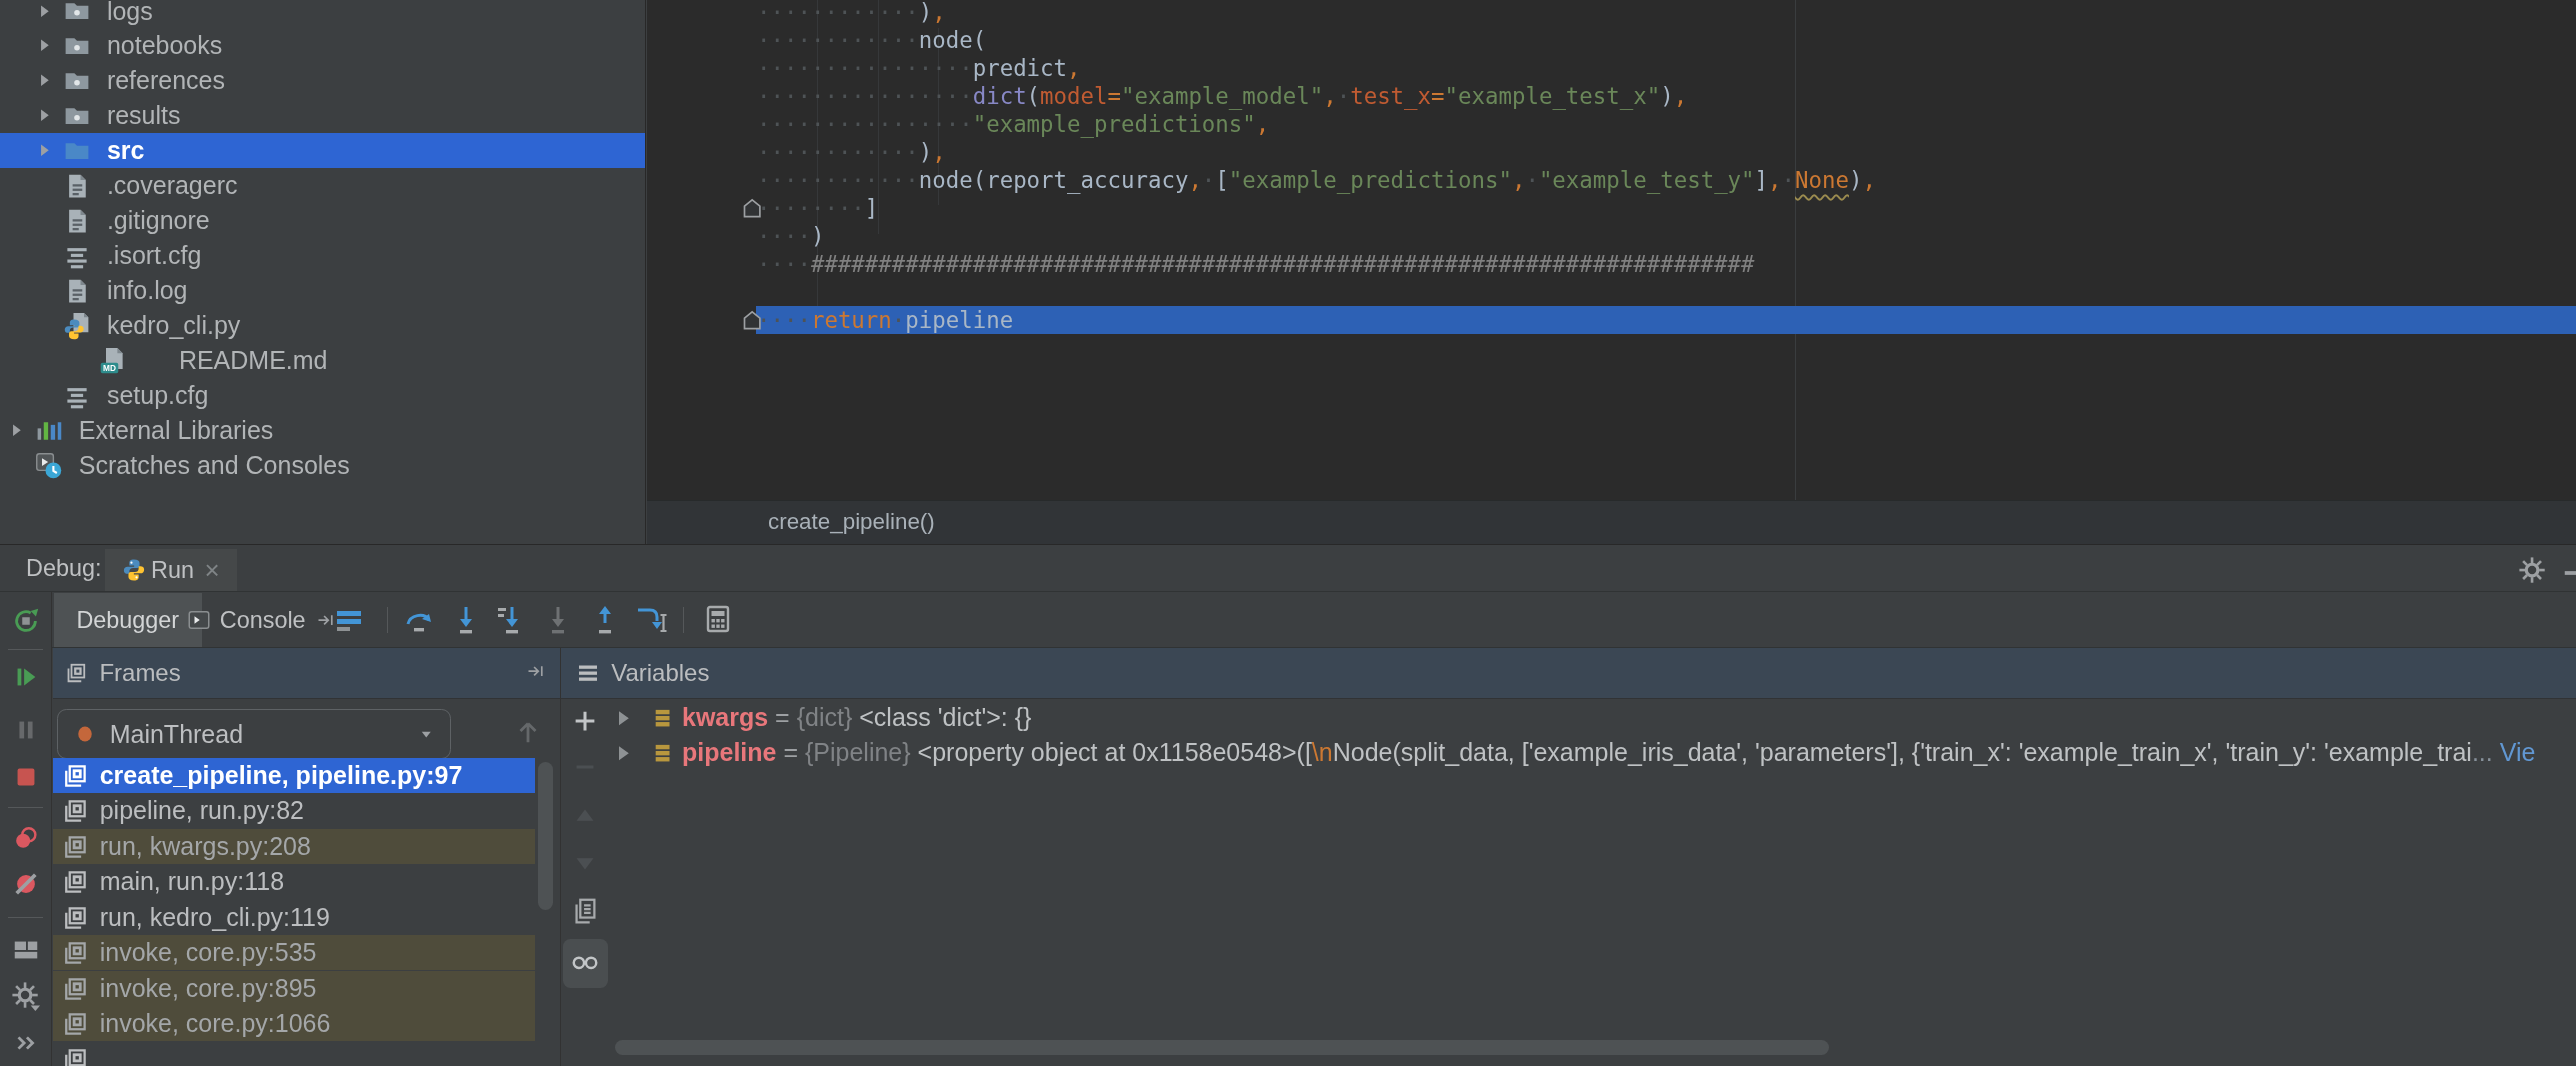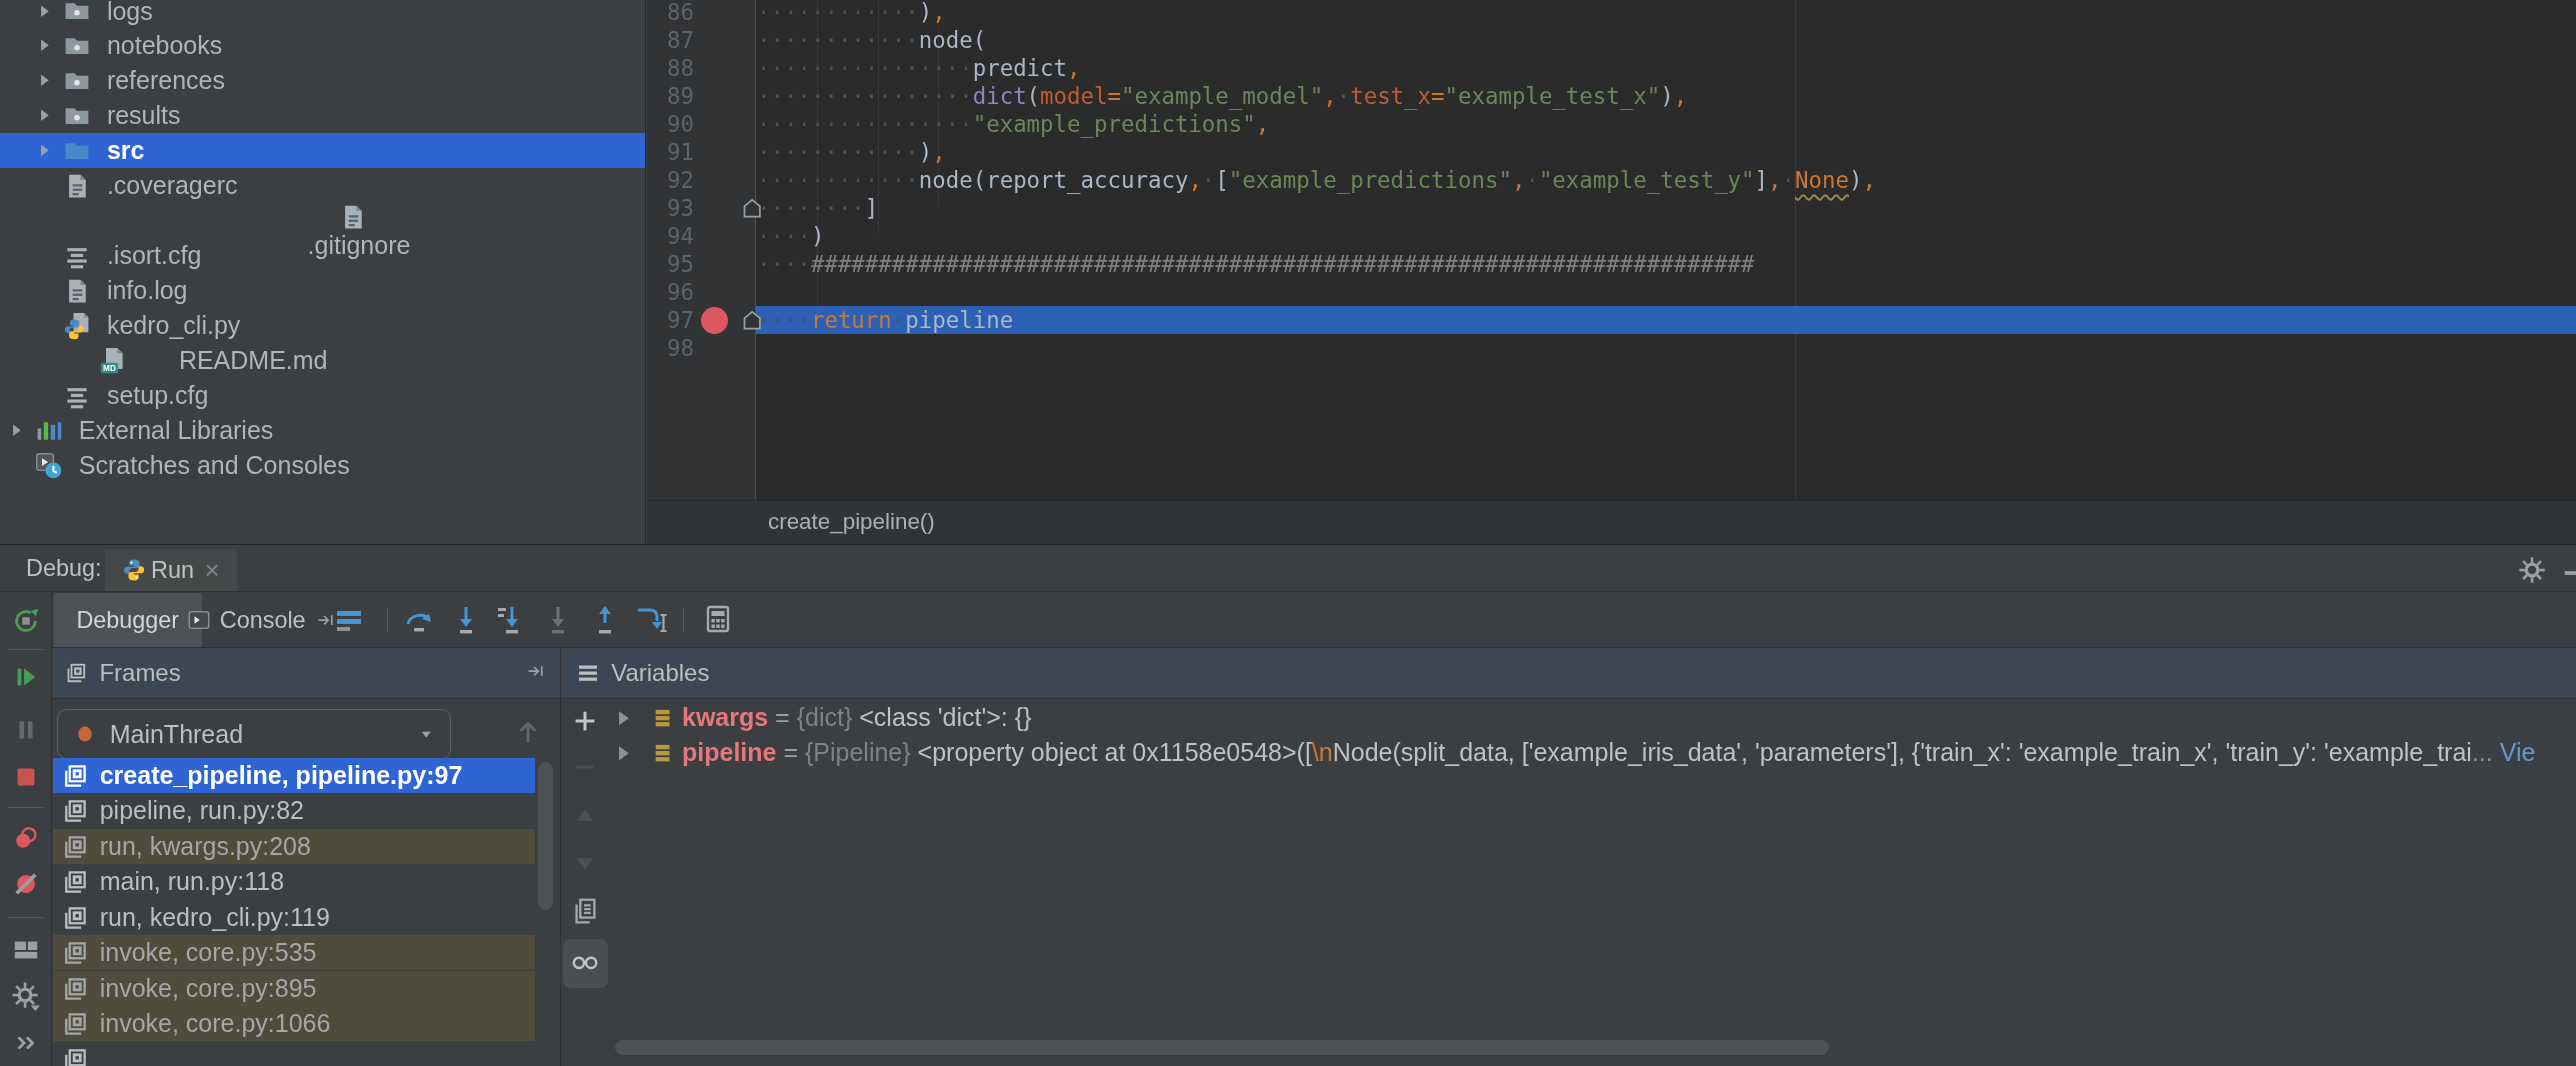--- a/index.html
+++ b/index.html
@@ -204,21 +204,21 @@
               <g fill="#5A6167">
                 <rect x="11" y="14" width="11" height="2.6"></rect>
                 <rect x="11" y="19" width="11" height="2.6"></rect>
                 <rect x="11" y="24" width="7" height="2.6"></rect>
               </g>
             </svg>
           </span>
         </span>
         <span class="tree-label">.coveragerc</span>
       </div>
-      <div class="tree-row" style="top: 203px; padding-left: 30px; flex-direction: column;">
+      <div class="tree-row" style="top: 203px; padding-left: 30px;">
         <span class="arrow-box"></span>
         <span class="icon-box">
           <span class="icon ic30">
             <svg viewBox="0 0 32 32">
               <path d="M7 3h13l6 6v20H7z" fill="#A9B2B8"></path>
               <path d="M20 3l6 6h-6z" fill="#7E878D"></path>
               <g fill="#5A6167">
                 <rect x="11" y="14" width="11" height="2.6"></rect>
                 <rect x="11" y="19" width="11" height="2.6"></rect>
                 <rect x="11" y="24" width="7" height="2.6"></rect>
@@ -342,36 +342,20 @@
         <span class="tree-label">Scratches and Consoles</span>
       </div>
     </div>
 
   <div id="editor">
     <div class="indent-guide" style="left:170px;top:0;height:322px"></div>
     <div class="indent-guide" style="left:231px;top:0;height:234px"></div>
     <div class="indent-guide" style="left:291px;top:28px;height:177px"></div>
     <div id="margin-guide"></div>
     <div id="exec-line-bar"></div>
-    <div id="gutter">
-        <div class="gut-num" style="top: -1.9px;">86</div>
-        <div class="gut-num" style="top: 26px;">87</div>
-        <div class="gut-num" style="top: 54px;">88</div>
-        <div class="gut-num" style="top: 82px;">89</div>
-        <div class="gut-num" style="top: 110px;">90</div>
-        <div class="gut-num" style="top: 138px;">91</div>
-        <div class="gut-num" style="top: 166px;">92</div>
-        <div class="gut-num" style="top: 194px;">93</div>
-        <div class="gut-num" style="top: 222px;">94</div>
-        <div class="gut-num" style="top: 250px;">95</div>
-        <div class="gut-num" style="top: 278px;">96</div>
-        <div class="gut-num" style="top: 306px;">97</div>
-        <div class="gut-num" style="top: 334px;">98</div>
-        <div id="breakpoint-dot"></div>
-      </div>
     <div id="code">
         <div class="code-line" style="top: -1.9px;"><span class="t-ws">············</span><span class="t-pl">)</span><span class="t-kw">,</span></div>
         <div class="code-line" style="top: 26px;"><span class="t-ws">············</span><span class="t-pl">node(</span></div>
         <div class="code-line" style="top: 54px;"><span class="t-ws">················</span><span class="t-pl">predict</span><span class="t-kw">,</span></div>
         <div class="code-line" style="top: 82px;"><span class="t-ws">················</span><span class="t-bi">dict</span><span class="t-pl">(</span><span class="t-ka">model</span><span class="t-kw">=</span><span class="t-str">"example_model"</span><span class="t-kw">,</span><span class="t-ws">·</span><span class="t-ka">test_x</span><span class="t-kw">=</span><span class="t-str">"example_test_x"</span><span class="t-pl">)</span><span class="t-kw">,</span></div>
         <div class="code-line" style="top: 110px;"><span class="t-ws">················</span><span class="t-str">"example_predictions"</span><span class="t-kw">,</span></div>
         <div class="code-line" style="top: 138px;"><span class="t-ws">············</span><span class="t-pl">)</span><span class="t-kw">,</span></div>
         <div class="code-line" style="top: 166px;"><span class="t-ws">············</span><span class="t-pl">node(report_accuracy</span><span class="t-kw">,</span><span class="t-ws">·</span><span class="t-pl">[</span><span class="t-str">"example_predictions"</span><span class="t-kw">,</span><span class="t-ws">·</span><span class="t-str">"example_test_y"</span><span class="t-pl">]</span><span class="t-kw">,</span><span class="t-ws">·</span><span class="t-wr">None</span><span class="t-pl">)</span><span class="t-kw">,</span></div>
         <div class="code-line" style="top: 194px;"><span class="t-ws">········</span><span class="t-pl">]</span></div>
         <div class="code-line" style="top: 222px;"><span class="t-ws">····</span><span class="t-pl">)</span></div>

